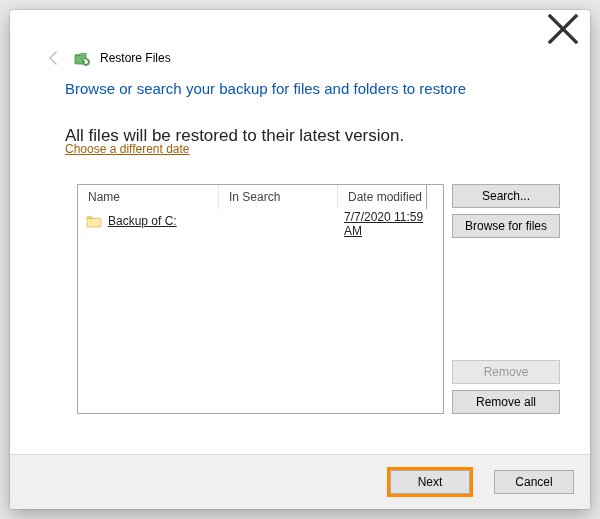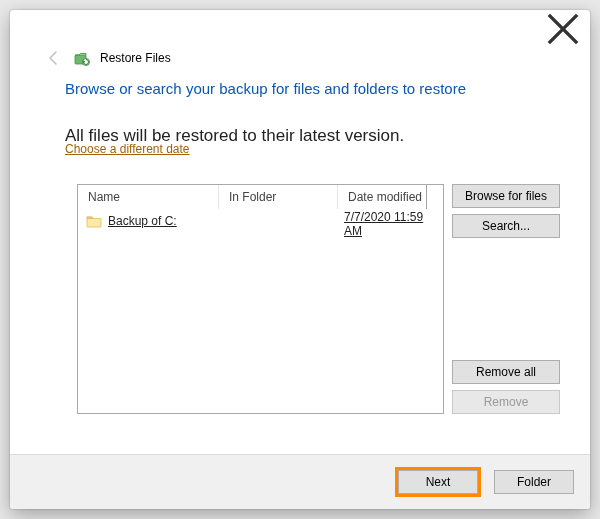--- a/index.html
+++ b/index.html
@@ -176,21 +176,21 @@
   }
   .footer {
     position: absolute;
     left: 0; right: 0; bottom: 0;
     height: 54px;
     background: #f0f0f0;
     display: flex;
     align-items: center;
     justify-content: flex-end;
     padding-right: 16px;
-    gap: 16px;
+    gap: 24px;
   }
   .footer button.win { width: 80px; }
   .next-highlight {
     outline: 3px solid #ff8a00;
     outline-offset: 0;
   }
 </style>
 </head>
 <body>
 
@@ -221,21 +221,21 @@
   </div>
 
   <div class="heading">Browse or search your backup for files and folders to restore</div>
   <div class="subtext">All files will be restored to their latest version.</div>
   <a class="link">Choose a different date</a>
 
   <div class="content">
     <div class="listbox">
       <div class="col-headers">
         <div class="col name">Name</div>
-        <div class="col folder">In Folder</div>
+        <div class="col folder">In Search</div>
         <div class="col date">Date modified</div>
         <div class="col tail"></div>
       </div>
       <div class="rows">
         <div class="row">
           <div class="cell name">
             <span class="folder-icon">
               <svg viewBox="0 0 16 14">
                 <path d="M1 3 L6 3 L7.5 4.5 L15 4.5 L15 12.5 Q15 13 14.5 13 L1.5 13 Q1 13 1 12.5 Z" fill="#ffe9a8" stroke="#d9b84f" stroke-width="0.7"></path>
                 <path d="M1 3 L6 3 L7.5 4.5 L1 4.5 Z" fill="#f7d477" stroke="#d9b84f" stroke-width="0.7"></path>
@@ -243,27 +243,27 @@
             </span>
             <span>Backup of C:</span>
           </div>
           <div class="cell folder"></div>
           <div class="cell date">7/7/2020 11:59 AM</div>
         </div>
       </div>
     </div>
 
     <div class="side-buttons">
+      <button class="win">Search...</button>
       <button class="win">Browse for files</button>
-      <button class="win">Search...</button>
       <div class="spacer"></div>
+      <button class="win" disabled="">Remove</button>
       <button class="win">Remove all</button>
-      <button class="win" disabled="">Remove</button>
     </div>
   </div>
 
   <div class="footer-sep"></div>
   <div class="footer">
     <button class="win next-highlight">Next</button>
-    <button class="win">Folder</button>
+    <button class="win">Cancel</button>
   </div>
 
 </div>
 
 </body></html>

